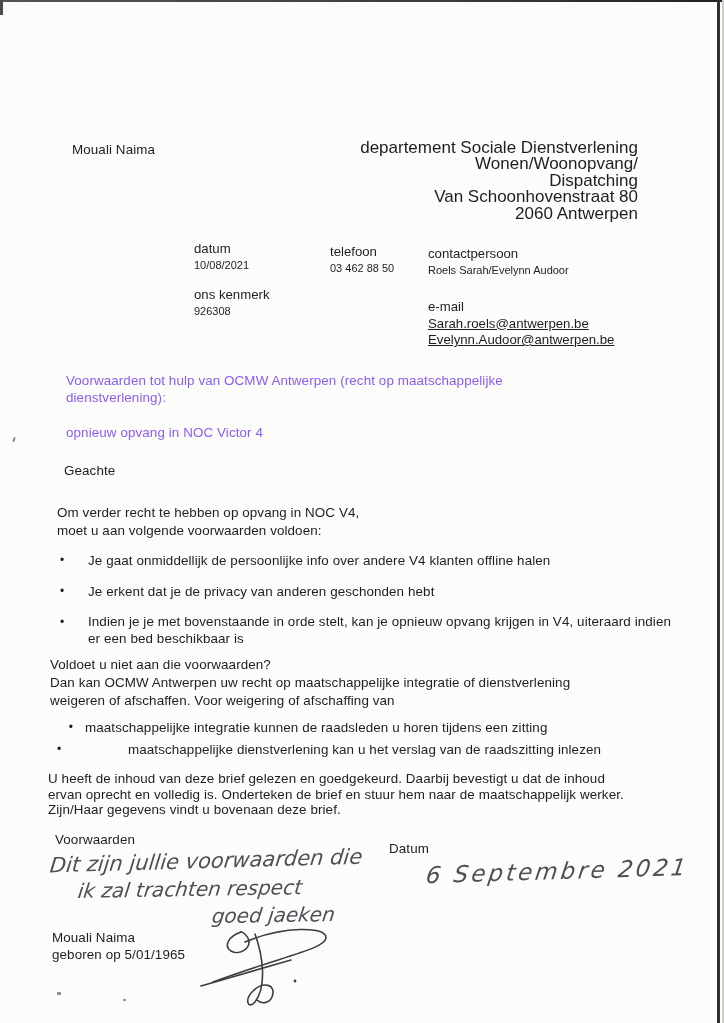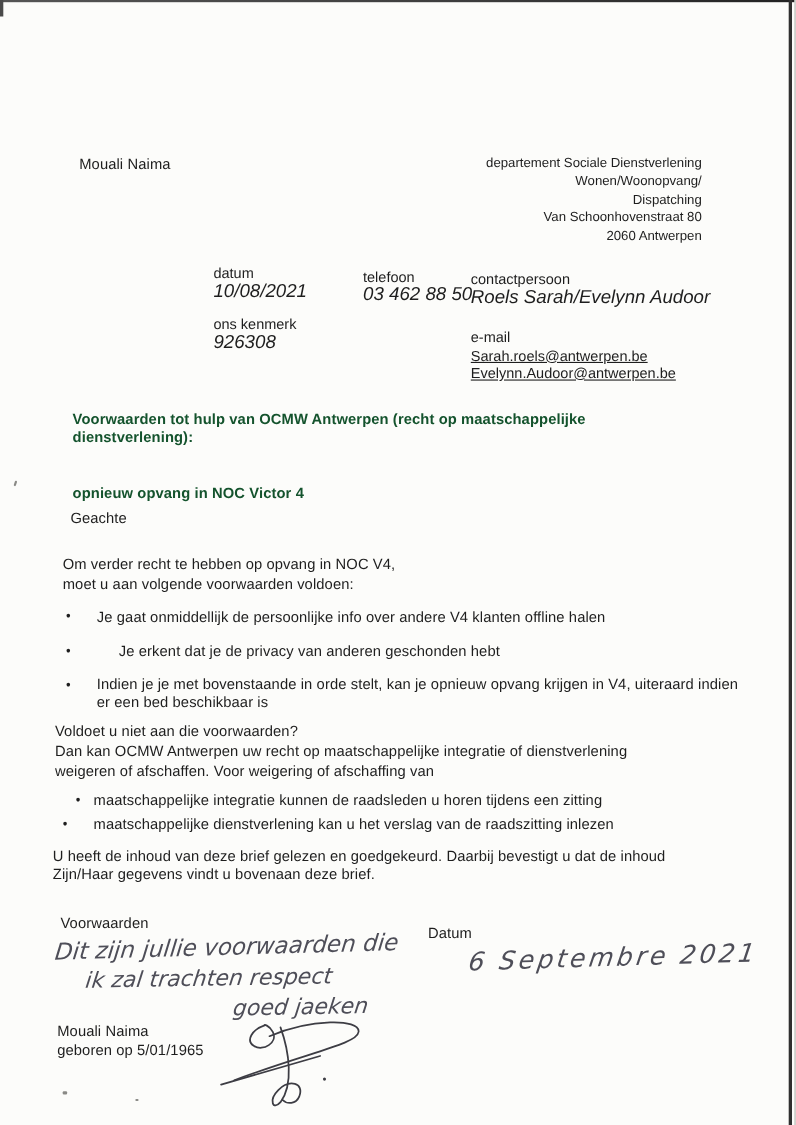--- a/index.html
+++ b/index.html
@@ -7,24 +7,24 @@
   body {
     width: 724px; height: 1023px;
     background: #fcfcfa;
     position: relative;
     font-family: "Liberation Sans", sans-serif;
     color: #1e1e1e;
     overflow: hidden;
   }
   .abs { position: absolute; }
   .t { font-size: 13.4px; line-height: 17px; letter-spacing: 0.1px; }
-  .bold { font-weight: bold; color: #14532d; }
+  .bold { font-weight: normal; color: #8b5cf6; }
   .right-align { text-align: right; }
   .meta-label { font-size: 13.2px; line-height: 16px; }
-  .meta-value { font-size: 17px; line-height: 16px; font-style: italic; }
+  .meta-value { font-size: 11px; line-height: 16px; }
   .email { text-decoration: underline; }
   .bullet-row { position: absolute; display: flex; }
   .blt { width: 28px; flex: 0 0 28px; font-size: 12px; }
   .blt::before { content: "\2022"; }
   .hand {
     font-family: "DejaVu Sans", sans-serif;
     font-style: italic;
     color: #4e4e58;
     white-space: nowrap;
   }
@@ -42,21 +42,21 @@
 <div class="abs scan-edge-top"></div>
 <div class="abs scan-edge-right-light"></div>
 <div class="abs scan-edge-right"></div>
 <div class="abs scan-corner"></div>
 <div class="abs speck" style="left:13px;top:437px;width:2px;height:5px;transform:rotate(18deg);"></div>
 <div class="abs speck" style="left:57px;top:992px;width:4px;height:3px;"></div>
 <div class="abs speck" style="left:123px;top:999px;width:3px;height:2px;"></div>
 
 <div class="abs t" style="left:72px;top:141px;">Mouali Naima</div>
 
-<div class="abs right-align" style="right:86px;top:140px;font-size:12px;line-height:16.4px;">
+<div class="abs right-align" style="right:86px;top:140px;font-size:17px;line-height:16.4px;">
   <div>departement Sociale Dienstverlening</div>
   <div>Wonen/Woonopvang/</div>
   <div>Dispatching</div>
   <div>Van Schoonhovenstraat 80</div>
   <div>2060 Antwerpen</div>
 </div>
 
 <div class="abs" style="left:194px;top:241px;">
   <div class="meta-label">datum</div>
   <div class="meta-value">10/08/2021</div>
@@ -77,59 +77,60 @@
 <div class="abs" style="left:428px;top:299px;font-size:13.2px;line-height:16.5px;">
   <div>e-mail</div>
   <div class="email">Sarah.roels@antwerpen.be</div>
   <div class="email">Evelynn.Audoor@antwerpen.be</div>
 </div>
 
 <div class="abs t bold" style="left:66px;top:372px;">
   <div>Voorwaarden tot hulp van OCMW Antwerpen (recht op maatschappelijke</div>
   <div>dienstverlening):</div>
 </div>
-<div class="abs t bold" style="left:66px;top:440px;">opnieuw opvang in NOC Victor 4</div>
+<div class="abs t bold" style="left:66px;top:424px;">opnieuw opvang in NOC Victor 4</div>
 
 <div class="abs t" style="left:64px;top:462px;">Geachte</div>
 
 <div class="abs t" style="left:57px;top:504px;line-height:17.5px;">
   <div>Om verder recht te hebben op opvang in NOC V4,</div>
   <div>moet u aan volgende voorwaarden voldoen:</div>
 </div>
 
 <div class="bullet-row t" style="left:60px;top:552px;width:620px;align-items:center;">
   <span class="blt"></span>
   <span>Je gaat onmiddellijk de persoonlijke info over andere V4 klanten offline halen</span>
 </div>
-<div class="bullet-row t" style="left:60px;top:583px;width:620px;gap:20px;">
+<div class="bullet-row t" style="left:60px;top:583px;width:620px;">
   <span class="blt"></span>
   <span>Je erkent dat je de privacy van anderen geschonden hebt</span>
 </div>
 <div class="bullet-row t" style="left:60px;top:614px;width:618px;line-height:16.5px;">
   <span class="blt"></span>
   <span>Indien je je met bovenstaande in orde stelt, kan je opnieuw opvang krijgen in V4, uiteraard indien er een bed beschikbaar is</span>
 </div>
 
 <div class="abs t" style="left:50px;top:656px;line-height:18px;">
   <div>Voldoet u niet aan die voorwaarden?</div>
   <div>Dan kan OCMW Antwerpen uw recht op maatschappelijke integratie of dienstverlening</div>
   <div>weigeren of afschaffen. Voor weigering of afschaffing van</div>
 </div>
 
 <div class="bullet-row t" style="left:57px;top:719px;width:630px;text-align:center;">
   <span class="blt"></span>
   <span>maatschappelijke integratie kunnen de raadsleden u horen tijdens een zitting</span>
 </div>
-<div class="bullet-row t" style="left:57px;top:741px;width:630px;">
+<div class="bullet-row t" style="left:57px;top:741px;width:630px;gap:43px;">
   <span class="blt"></span>
   <span>maatschappelijke dienstverlening kan u het verslag van de raadszitting inlezen</span>
 </div>
 
 <div class="abs t" style="left:48px;top:771px;line-height:15.6px;">
   <div>U heeft de inhoud van deze brief gelezen en goedgekeurd. Daarbij bevestigt u dat de inhoud</div>
+  <div>ervan oprecht en volledig is. Onderteken de brief en stuur hem naar de maatschappelijk werker.</div>
   <div>Zijn/Haar gegevens vindt u bovenaan deze brief.</div>
 </div>
 
 <div class="abs t" style="left:55px;top:831px;">Voorwaarden</div>
 <div class="abs t" style="left:389px;top:840px;">Datum</div>
 
 <div class="abs hand" style="left:50px;top:849px;font-size:21px;transform:rotate(-1.6deg) skewX(-8deg);">Dit zijn jullie voorwaarden die</div>
 <div class="abs hand" style="left:78px;top:877px;font-size:20px;transform:rotate(-1deg) skewX(-8deg);">ik zal trachten respect</div>
 <div class="abs hand" style="left:212px;top:903px;font-size:20px;transform:rotate(-1deg) skewX(-8deg);">goed jaeken</div>
 

